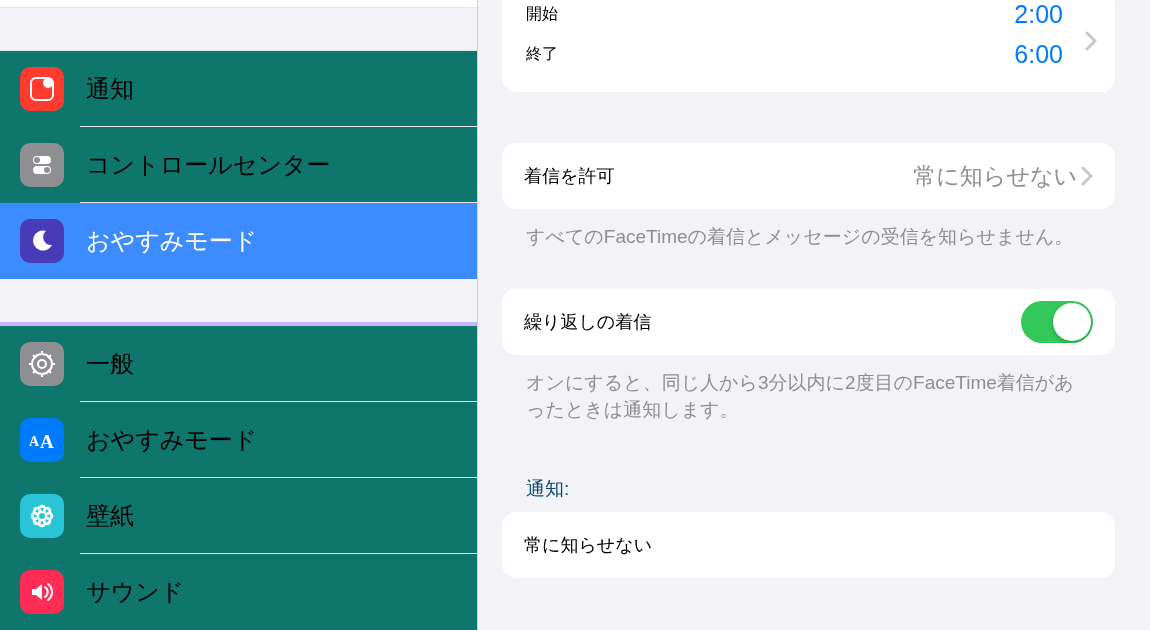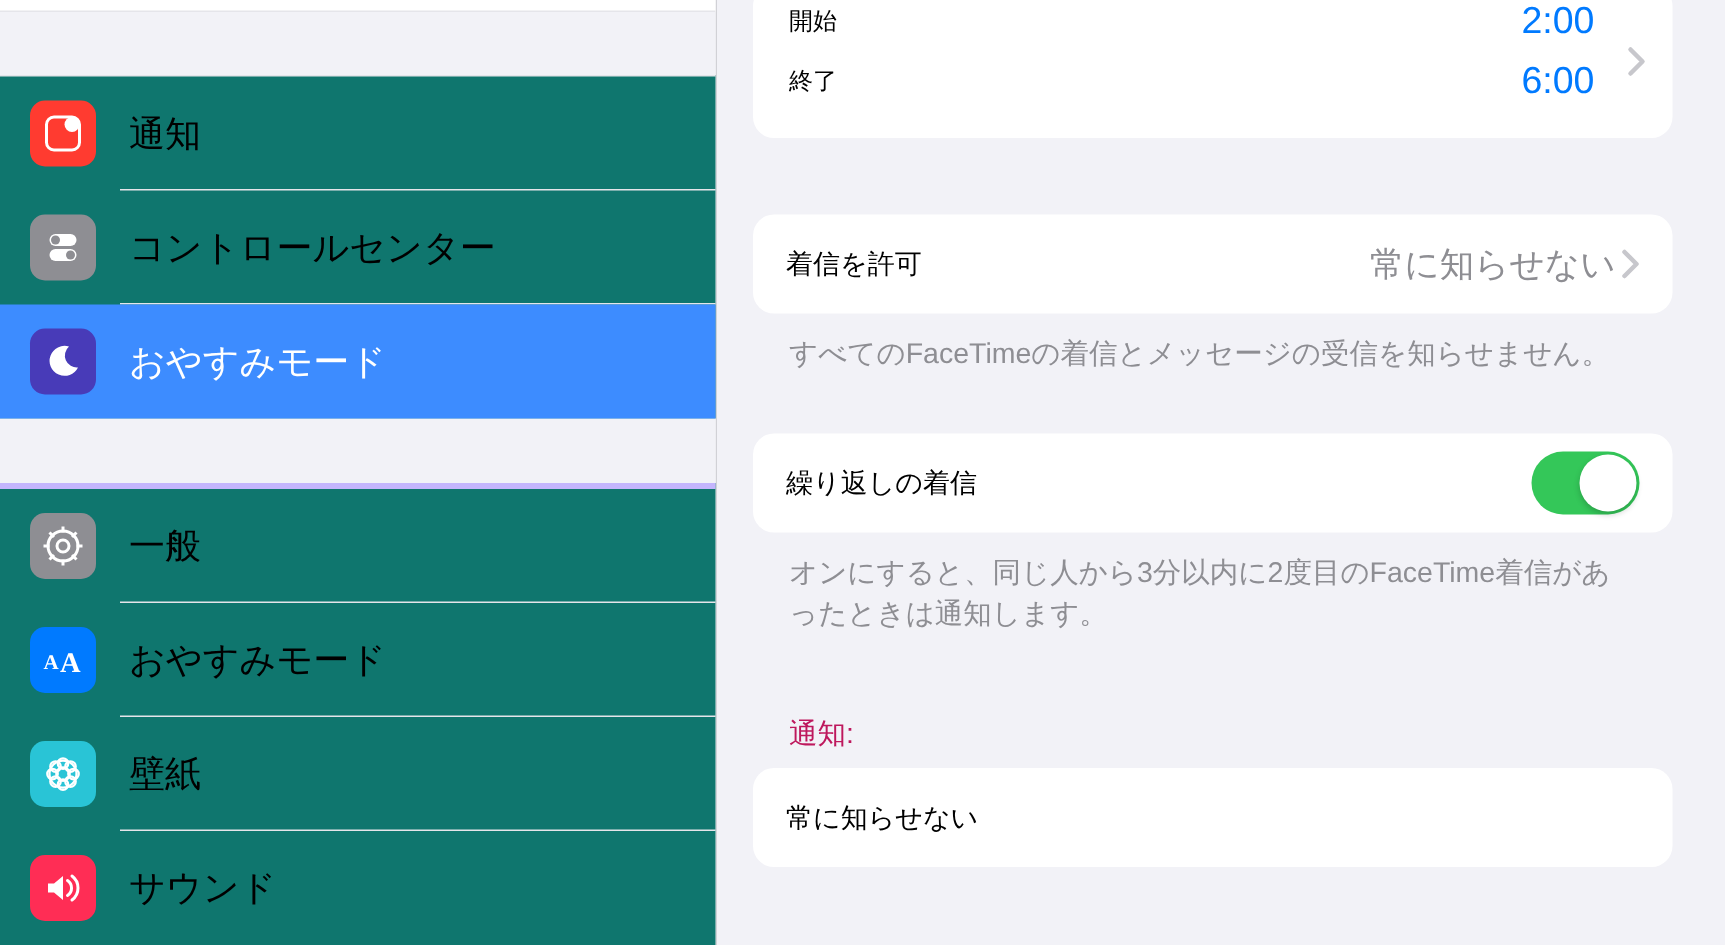--- a/index.html
+++ b/index.html
@@ -139,21 +139,21 @@
     }
     .srow .row-label { font-size: 16px; }
     .srow .row-value { font-size: 25px; margin-right: 0; }
     .footer-text {
       color: #8e8e93;
       font-size: 19px;
       line-height: 1.45;
       padding: 14px 24px 0;
     }
     .header-text {
-      color: #be185d;
+      color: #0c4a6e;
       font-size: 19px;
       padding: 0 24px 10px;
     }
     .block { margin-top: 51px; }
     .toggle {
       width: 72px;
       height: 42px;
       background: #34c759;
       border-radius: 21px;
       position: relative;

